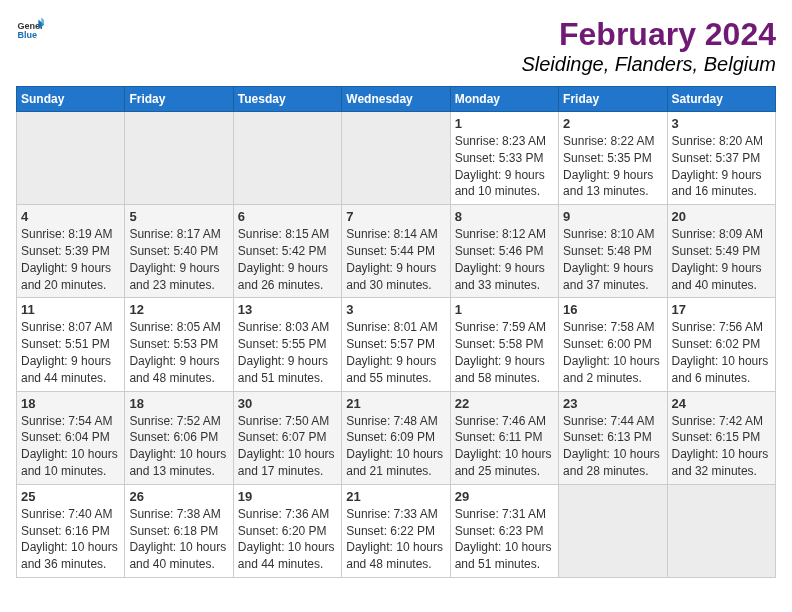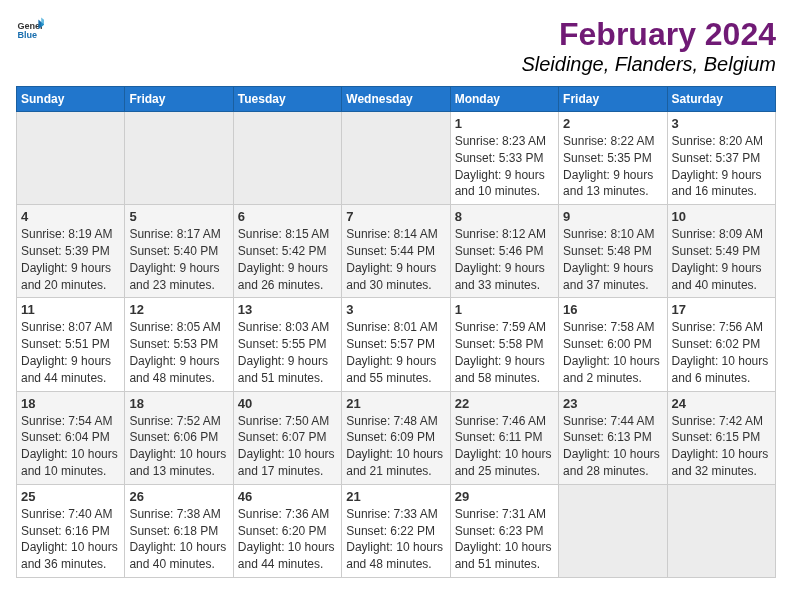--- a/index.html
+++ b/index.html
@@ -149,21 +149,21 @@
         </td>
         <td>
           <span class="day-number">8</span>
           <div class="day-info">Sunrise: 8:12 AM<br>Sunset: 5:46 PM<br>Daylight: 9 hours and 33 minutes.</div>
         </td>
         <td>
           <span class="day-number">9</span>
           <div class="day-info">Sunrise: 8:10 AM<br>Sunset: 5:48 PM<br>Daylight: 9 hours and 37 minutes.</div>
         </td>
         <td>
-          <span class="day-number">10</span>
+          <span class="day-number">20</span>
           <div class="day-info">Sunrise: 8:09 AM<br>Sunset: 5:49 PM<br>Daylight: 9 hours and 40 minutes.</div>
         </td>
       </tr>
       <tr>
         <td>
           <span class="day-number">11</span>
           <div class="day-info">Sunrise: 8:07 AM<br>Sunset: 5:51 PM<br>Daylight: 9 hours and 44 minutes.</div>
         </td>
         <td>
           <span class="day-number">12</span>
@@ -193,21 +193,21 @@
       <tr>
         <td>
           <span class="day-number">18</span>
           <div class="day-info">Sunrise: 7:54 AM<br>Sunset: 6:04 PM<br>Daylight: 10 hours and 10 minutes.</div>
         </td>
         <td>
           <span class="day-number">18</span>
           <div class="day-info">Sunrise: 7:52 AM<br>Sunset: 6:06 PM<br>Daylight: 10 hours and 13 minutes.</div>
         </td>
         <td>
-          <span class="day-number">40</span>
+          <span class="day-number">30</span>
           <div class="day-info">Sunrise: 7:50 AM<br>Sunset: 6:07 PM<br>Daylight: 10 hours and 17 minutes.</div>
         </td>
         <td>
           <span class="day-number">21</span>
           <div class="day-info">Sunrise: 7:48 AM<br>Sunset: 6:09 PM<br>Daylight: 10 hours and 21 minutes.</div>
         </td>
         <td>
           <span class="day-number">22</span>
           <div class="day-info">Sunrise: 7:46 AM<br>Sunset: 6:11 PM<br>Daylight: 10 hours and 25 minutes.</div>
         </td>
@@ -223,21 +223,21 @@
       <tr>
         <td>
           <span class="day-number">25</span>
           <div class="day-info">Sunrise: 7:40 AM<br>Sunset: 6:16 PM<br>Daylight: 10 hours and 36 minutes.</div>
         </td>
         <td>
           <span class="day-number">26</span>
           <div class="day-info">Sunrise: 7:38 AM<br>Sunset: 6:18 PM<br>Daylight: 10 hours and 40 minutes.</div>
         </td>
         <td>
-          <span class="day-number">46</span>
+          <span class="day-number">19</span>
           <div class="day-info">Sunrise: 7:36 AM<br>Sunset: 6:20 PM<br>Daylight: 10 hours and 44 minutes.</div>
         </td>
         <td>
           <span class="day-number">21</span>
           <div class="day-info">Sunrise: 7:33 AM<br>Sunset: 6:22 PM<br>Daylight: 10 hours and 48 minutes.</div>
         </td>
         <td>
           <span class="day-number">29</span>
           <div class="day-info">Sunrise: 7:31 AM<br>Sunset: 6:23 PM<br>Daylight: 10 hours and 51 minutes.</div>
         </td>

